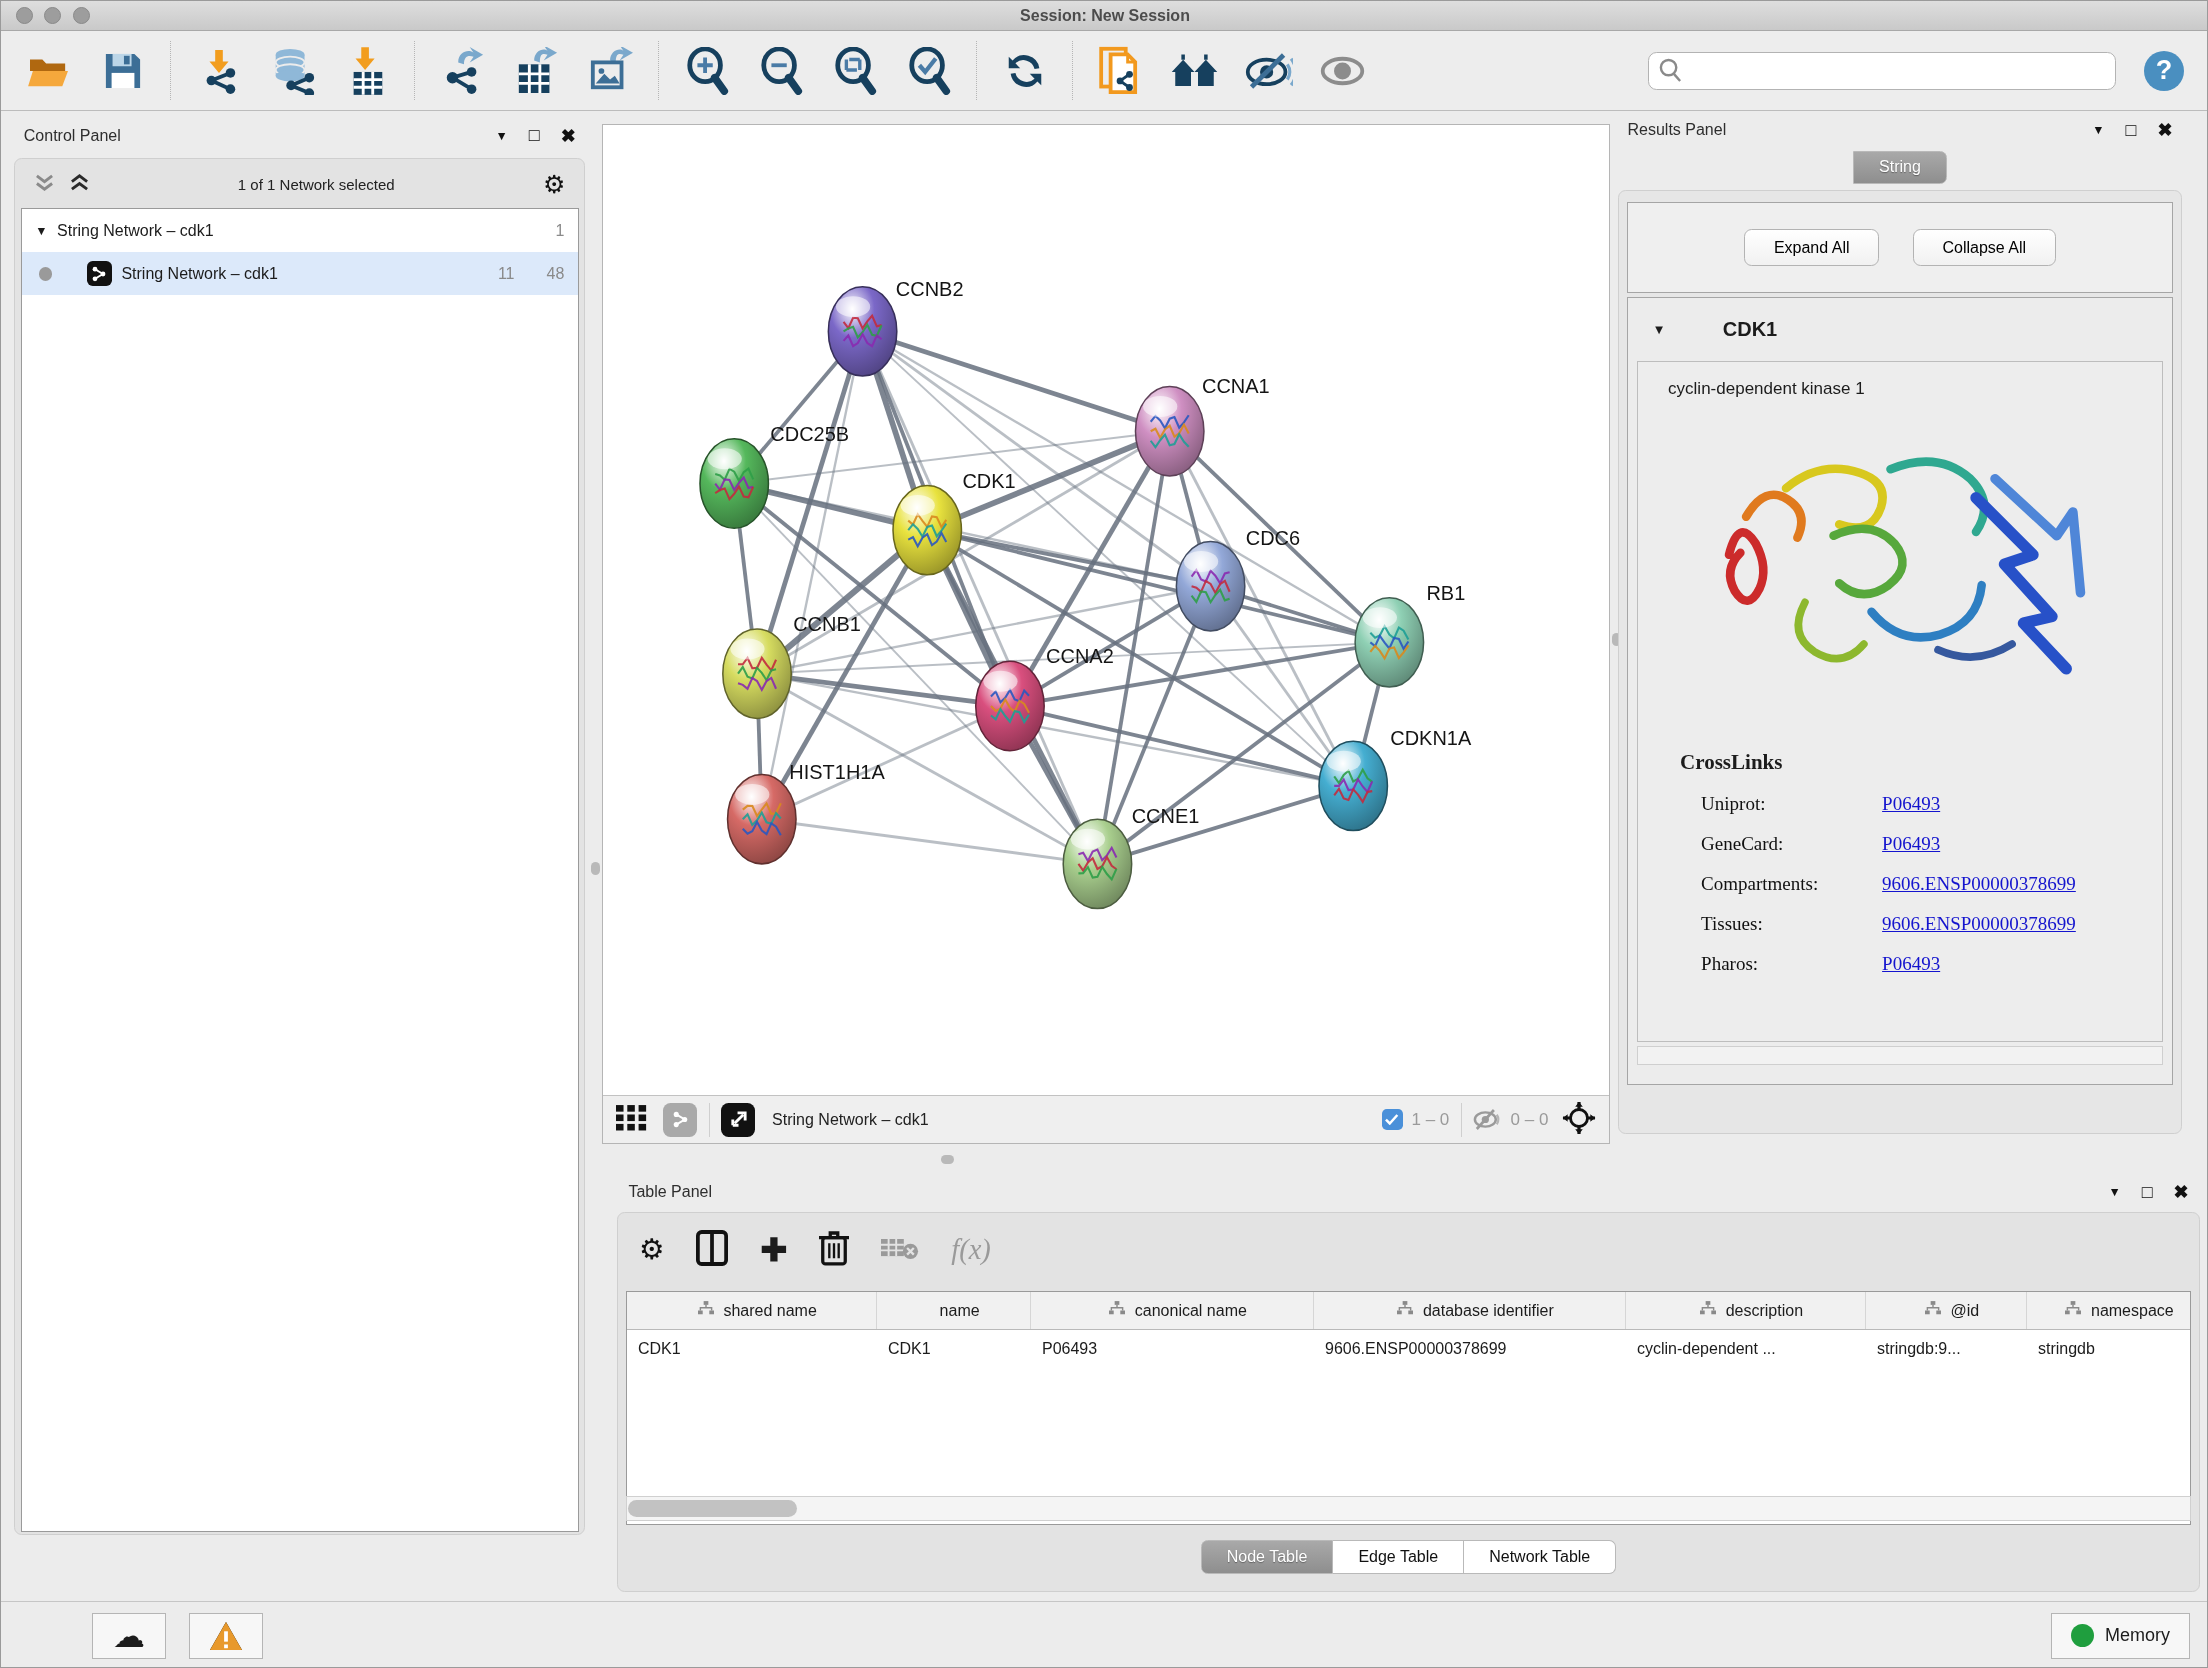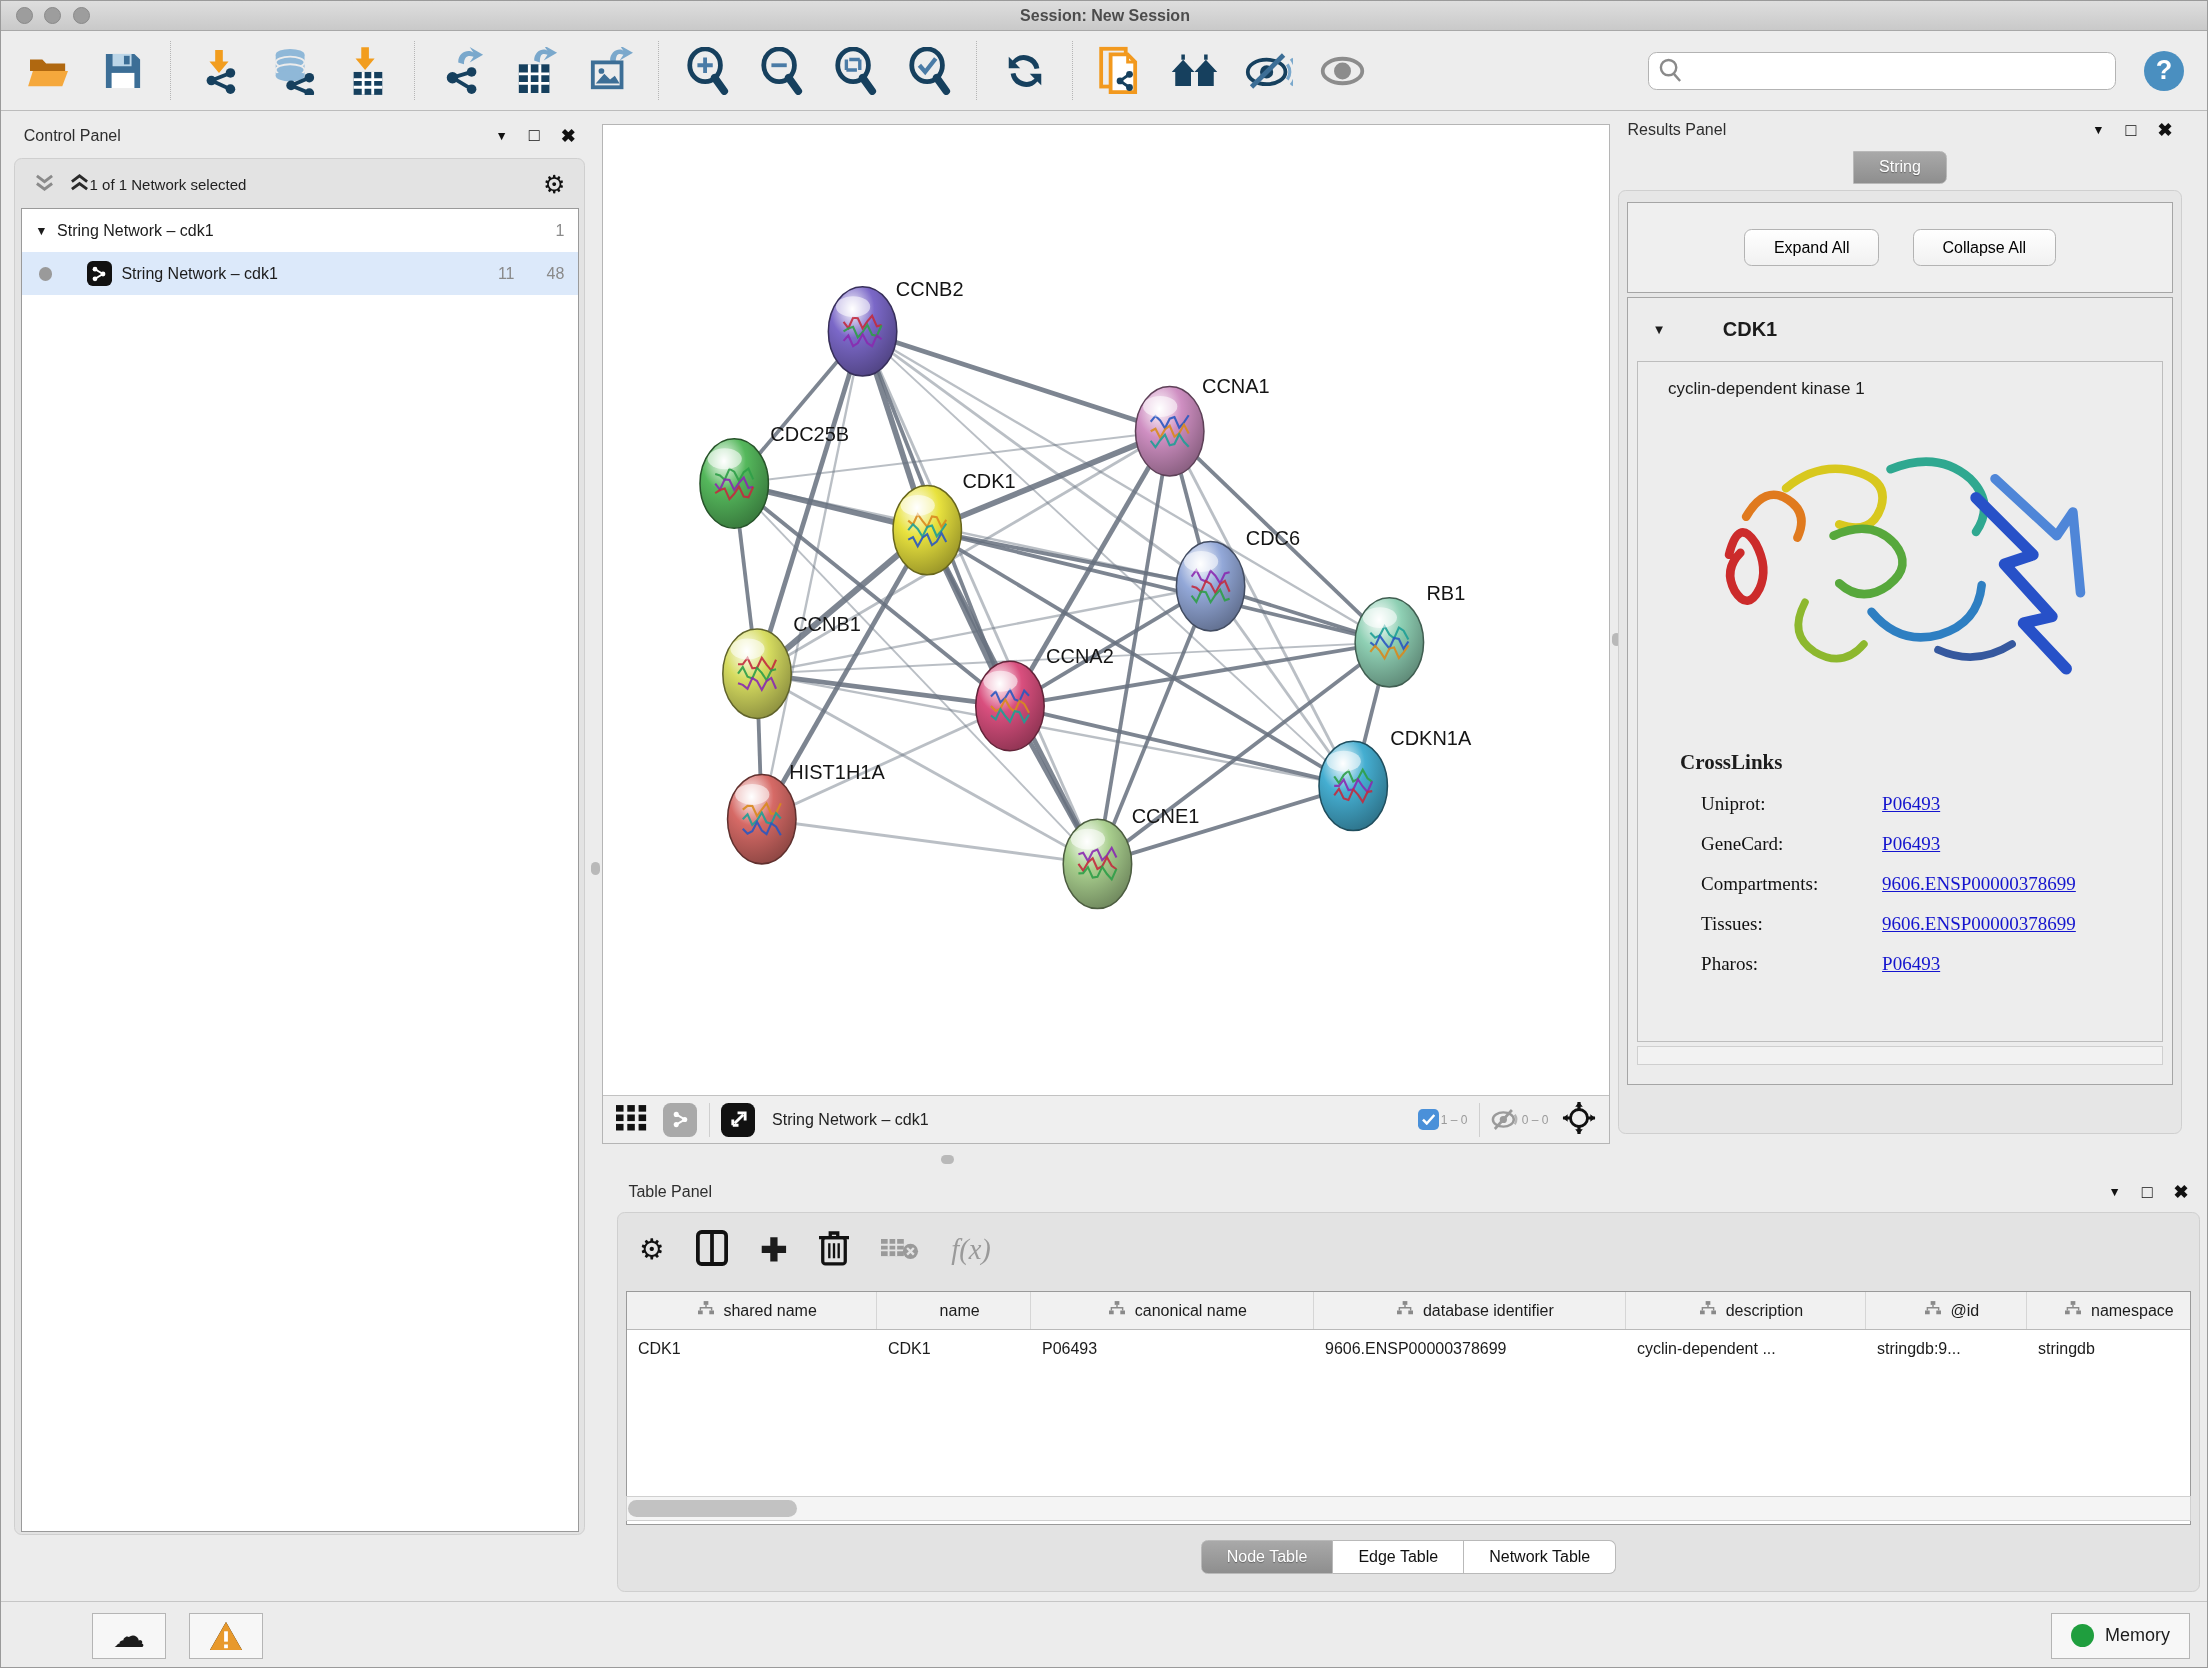--- a/index.html
+++ b/index.html
@@ -39,35 +39,35 @@
   .seg .tab:first-child{border-left-width:1px;border-radius:6.7px 0 0 6.7px;}
   .seg .tab:last-child{border-radius:0 6.7px 6.7px 0;}
   .seg .tab.active{background:linear-gradient(#a9a9a9,#8e8e8e);color:#fff;text-shadow:0 1px 1px rgba(0,0,0,.35);}
   
   .control-panel{position:absolute;left:13.3px;top:7.6px;width:571px;height:1476px;}
   .cp-head{display:flex;align-items:center;justify-content:space-between;height:34px;padding:0 9.5px;}
   .cp-tabs{display:flex;justify-content:flex-start;padding-left:44px;margin-top:3.8px;}
   .cp-box{margin-top:5.7px;background:#e3e3e3;border:1px solid #cfcfcf;border-radius:7.6px;
     height:1377px;padding:9.5px 5.7px 5.7px 5.7px;}
   .cp-toolrow{display:flex;align-items:center;height:32px;padding:0 13.3px;}
-  .cp-summary{flex:1;font-size:15px;color:#222;}
+  .cp-summary{flex:1;text-align:center;font-size:15px;color:#222;}
   .tree-box{margin-top:7.6px;background:#fff;border:1px solid #9a9a9a;height:1324px;overflow:hidden;}
   .tree-row{display:flex;align-items:center;height:43px;font-size:16px;padding:0 13.3px;gap:9.5px;}
   .tree-row.selected{background:#dce9fa;}
   .tree-count{margin-left:auto;color:#8a8a8a;display:flex;gap:32px;}
   .net-glyph{width:25px;height:25px;border-radius:5.7px;background:#111;display:flex;align-items:center;justify-content:center;}
   
   .net-area{position:absolute;left:601px;top:13.3px;width:1008px;height:1020px;background:#fff;
     border:1px solid #b5b5b5;}
   .net-canvas{position:absolute;left:0;top:0;width:1006px;height:970px;background:#fff;}
   .net-footer{position:absolute;left:0;bottom:0;width:1006px;height:48px;background:#efefef;
     border-top:1px solid #c2c2c2;display:flex;align-items:center;}
   .nf-sep{width:0;height:34px;border-left:1px solid #cfcfcf;margin:0 11.4px;}
   .nf-title{font-size:16px;color:#222;margin-left:17px;flex:1;}
-  .nf-stat{display:flex;align-items:center;gap:2px;color:#9a9a9a;font-size:12px;}
+  .nf-stat{display:flex;align-items:center;gap:9px;color:#9a9a9a;font-size:17px;}
   .birdseye{width:34px;height:34px;background:#111;border-radius:7.6px;display:flex;align-items:center;justify-content:center;cursor:pointer;}
   
   .h-dot{position:absolute;width:13.3px;height:8.6px;border-radius:4.8px;background:#b9b9b9;}
   .v-dot{position:absolute;width:8.6px;height:13.3px;border-radius:4.8px;background:#b9b9b9;}
   
   .results-panel{position:absolute;left:1617px;top:2px;width:564px;height:1029px;}
   .rp-box{margin-top:5.7px;background:#e6e6e6;border:1px solid #cfcfcf;border-radius:7.6px;height:944px;padding:11.4px 7.6px;}
   .rp-actions{background:#efefef;border:1px solid #a5a5a5;height:91px;display:flex;align-items:center;justify-content:center;gap:34px;}
   .rp-btn{background:linear-gradient(#ffffff,#f1f1f1);border:1px solid #b3b3b3;border-radius:7.6px;
     padding:8.6px 28.5px;font-size:16px;cursor:pointer;}

